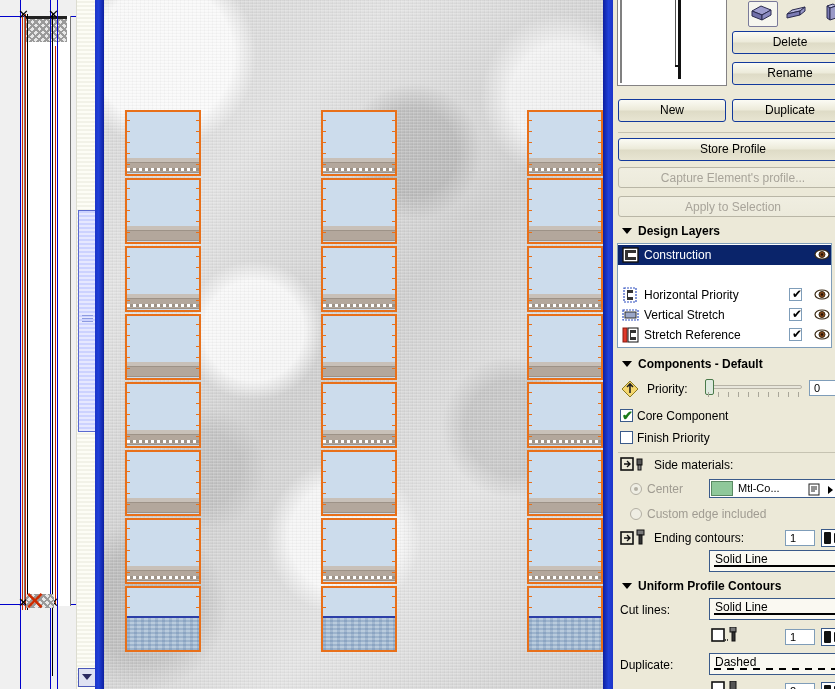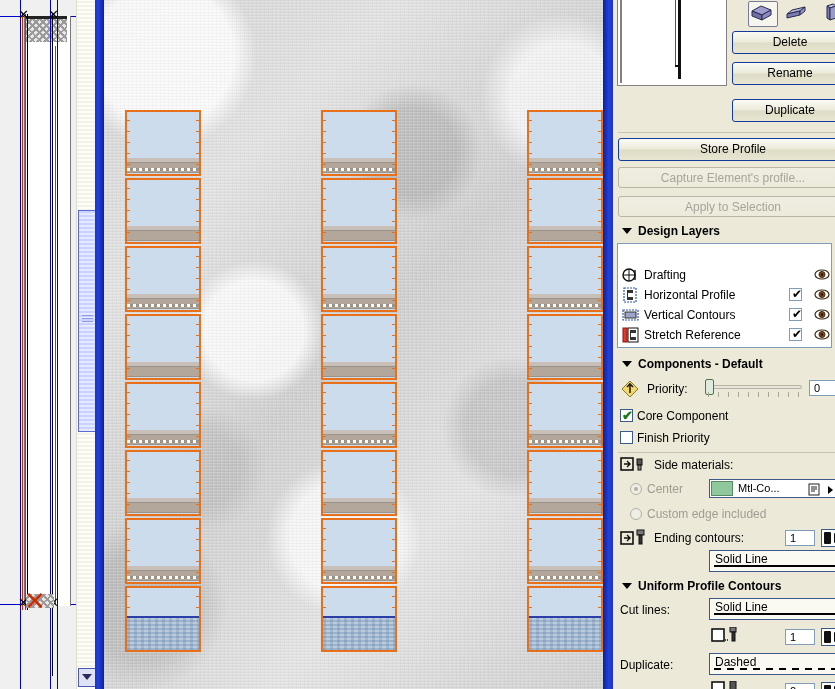--- a/index.html
+++ b/index.html
@@ -656,66 +656,66 @@
     <div class="tool-btn" style="left:205px;top:1px;">
       <svg width="26" height="22" viewBox="0 0 26 22">
         <polygon points="9,5 15,3 18,5 12,7" fill="#c2c2e4" stroke="#2b2b4e" stroke-width="1"></polygon>
         <polygon points="9,5 12,7 12,19 9,17" fill="#7b7bb4" stroke="#2b2b4e" stroke-width="1"></polygon>
         <polygon points="12,7 18,5 18,17 12,19" fill="#9a9ac8" stroke="#2b2b4e" stroke-width="1"></polygon>
       </svg>
     </div>
 
     <div class="btn" style="left:119px;top:31px;width:116px;height:23px;">Delete</div>
     <div class="btn" style="left:119px;top:62px;width:116px;height:23px;">Rename</div>
+    <div class="btn" style="left:5px;top:99px;width:108px;height:23px;">New</div>
     <div class="btn" style="left:119px;top:99px;width:116px;height:23px;">Duplicate</div>
 
     <div class="sep-line" style="left:5px;top:132px;width:230px;"></div>
 
     <div class="btn" style="left:5px;top:138px;width:230px;height:23px;">Store Profile</div>
     <div class="btn flat" style="left:5px;top:167px;width:230px;height:21px;">Capture Element's profile...</div>
     <div class="btn flat" style="left:5px;top:196px;width:230px;height:21px;">Apply to Selection</div>
 
     <div class="tri" style="left:9px;top:228px;"></div>
     <div class="sec-hdr" style="left:25px;top:224px;">Design Layers</div>
 
     <div class="layerlist" id="layer-list">
-        <div class="lrow" style="top: 21px;">
+        <div class="lrow sel" style="top: 1px;">
           <span class="licon"><svg width="17" height="16" viewBox="0 0 17 16">
-              <circle cx="7" cy="8" r="6" fill="none" stroke="#111" stroke-width="1.4"></circle>
-              <path d="M7 2v12M1 8h12" stroke="#111" stroke-width="1"></path>
-              <path d="M13 3v10" stroke="#111" stroke-width="1.4"></path>
+              <rect x="1" y="1" width="15" height="14" fill="#fff" stroke="#111" stroke-width="1.4"></rect>
+              <path d="M3 3h11v3H6v4h8v3H3z" fill="#333"></path>
             </svg></span>
-          <span class="lname">Drafting</span>
+          <span class="lname">Construction</span>
           <span class="leye"><svg width="16" height="11" viewBox="0 0 16 11">
               <ellipse cx="8" cy="5.5" rx="7" ry="4.5" fill="#fff" stroke="#3a2a14" stroke-width="1.2"></ellipse>
               <circle cx="8" cy="5.5" r="3" fill="#8a4a1a" stroke="#3a2a14"></circle>
               <circle cx="8" cy="5.5" r="1.3" fill="#241408"></circle>
             </svg></span>
         </div>
         <div class="lrow" style="top: 41px;">
           <span class="licon"><svg width="17" height="16" viewBox="0 0 17 16">
               <rect x="2" y="1" width="12" height="14" fill="none" stroke="#3050c0" stroke-width="1.2" stroke-dasharray="2 1"></rect>
               <path d="M5 3h6v3H6v4h5v3H5z" fill="#333"></path>
             </svg></span>
-          <span class="lname">Horizontal Profile</span>
+          <span class="lname">Horizontal Priority</span>
           <span class="lchk">
             <i>✔</i>
           </span>
           <span class="leye"><svg width="16" height="11" viewBox="0 0 16 11">
               <ellipse cx="8" cy="5.5" rx="7" ry="4.5" fill="#fff" stroke="#3a2a14" stroke-width="1.2"></ellipse>
               <circle cx="8" cy="5.5" r="3" fill="#8a4a1a" stroke="#3a2a14"></circle>
               <circle cx="8" cy="5.5" r="1.3" fill="#241408"></circle>
             </svg></span>
         </div>
         <div class="lrow" style="top: 61px;">
           <span class="licon"><svg width="17" height="16" viewBox="0 0 17 16">
               <rect x="1" y="3" width="15" height="10" fill="none" stroke="#3050c0" stroke-width="1.2" stroke-dasharray="2 1"></rect>
               <rect x="3" y="5" width="11" height="6" fill="#9aa6c8" stroke="#333"></rect>
             </svg></span>
-          <span class="lname">Vertical Contours</span>
+          <span class="lname">Vertical Stretch</span>
           <span class="lchk">
             <i>✔</i>
           </span>
           <span class="leye"><svg width="16" height="11" viewBox="0 0 16 11">
               <ellipse cx="8" cy="5.5" rx="7" ry="4.5" fill="#fff" stroke="#3a2a14" stroke-width="1.2"></ellipse>
               <circle cx="8" cy="5.5" r="3" fill="#8a4a1a" stroke="#3a2a14"></circle>
               <circle cx="8" cy="5.5" r="1.3" fill="#241408"></circle>
             </svg></span>
         </div>
         <div class="lrow" style="top: 81px;">

